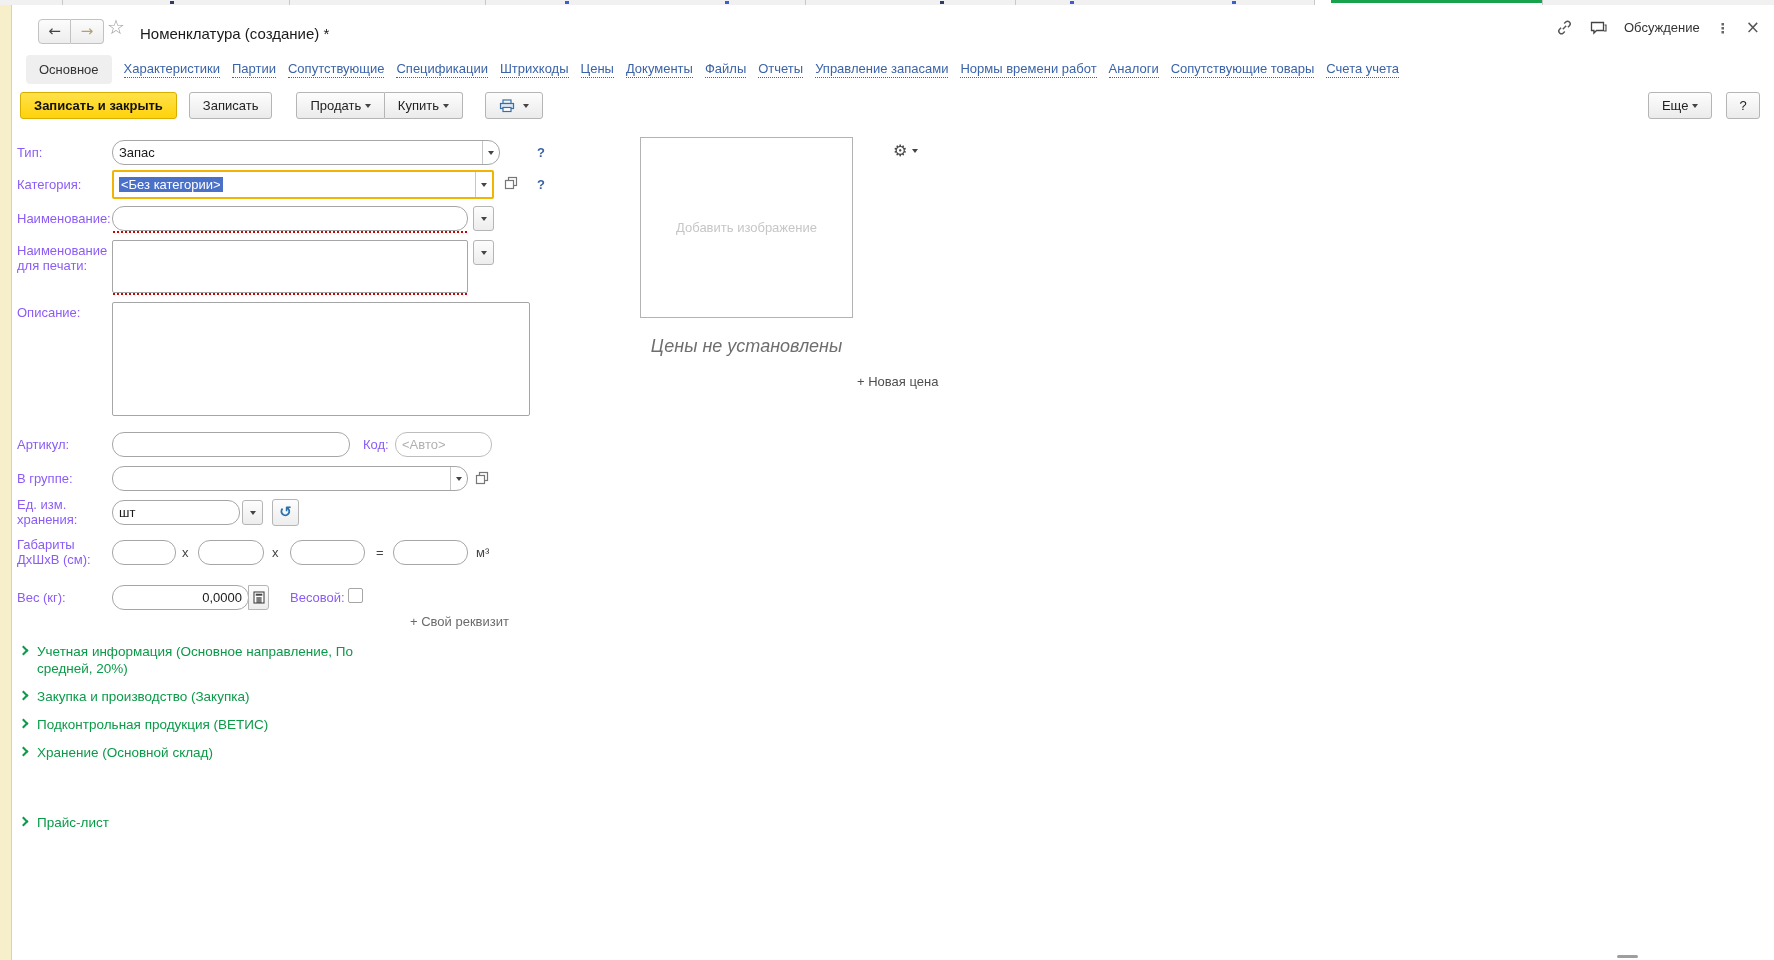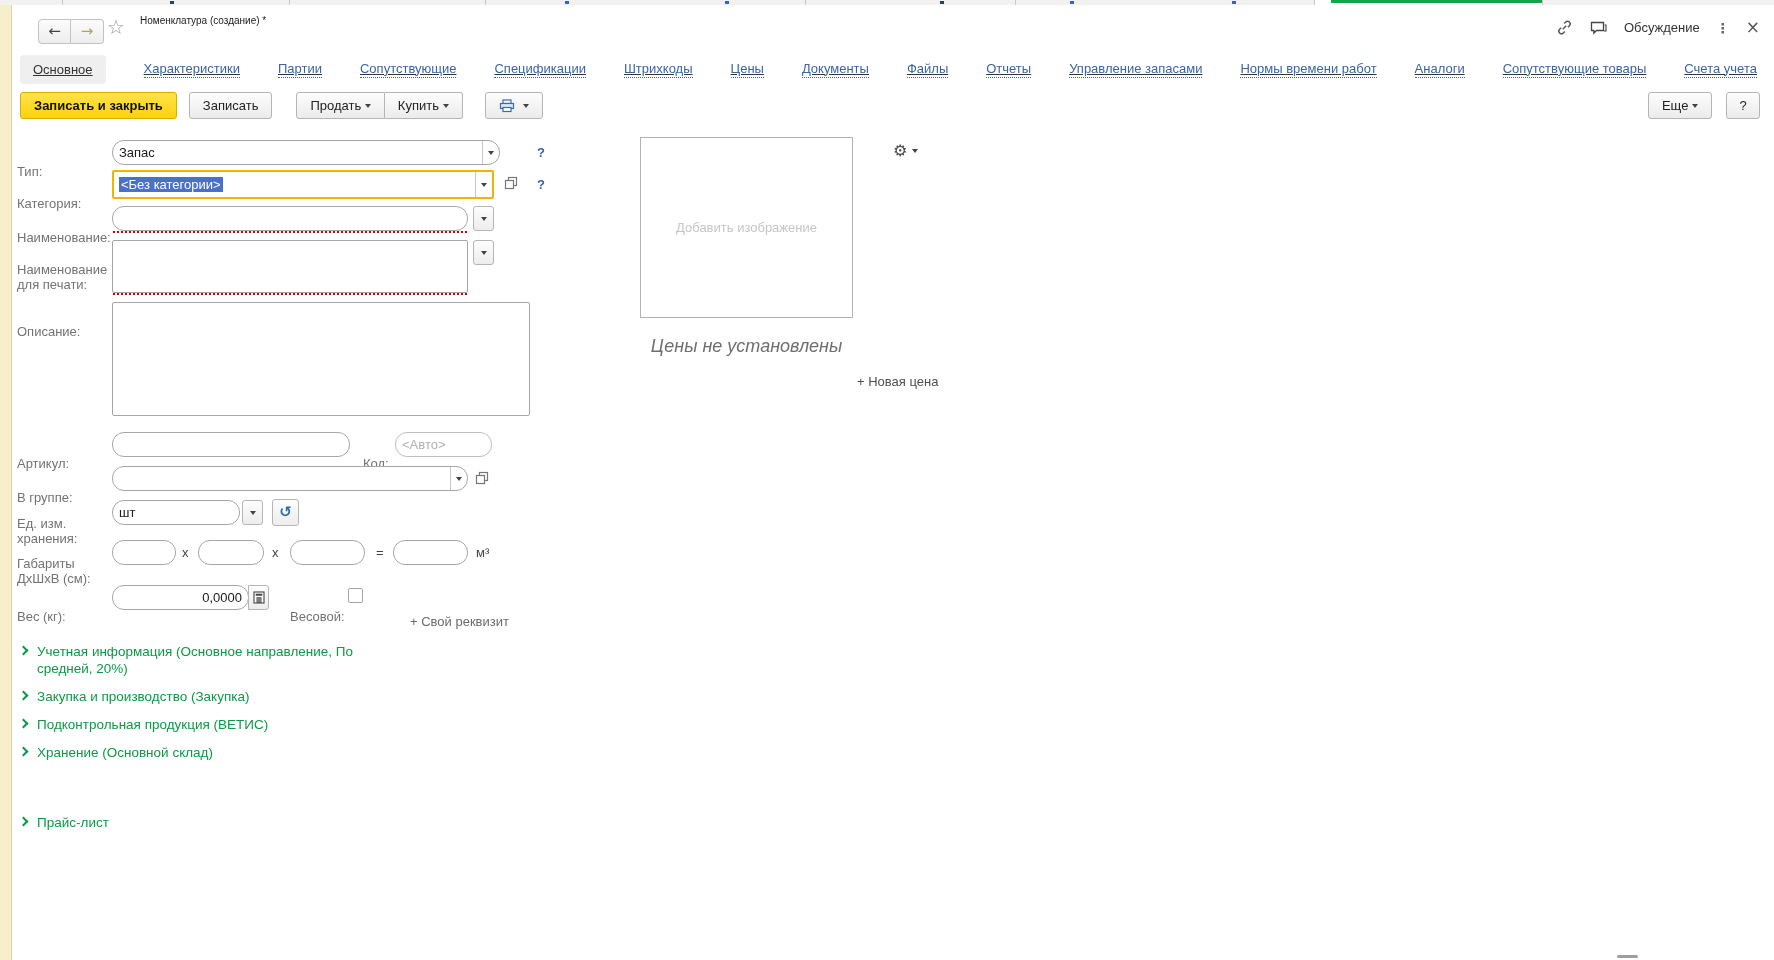--- a/index.html
+++ b/index.html
@@ -17,44 +17,44 @@
   
   .leftstrip { position:absolute; left:0; top:5px; width:12px; height:955px; background:#f6efca; border-right:1px solid #ddd3a4; }
 
   
   .titlebar { position:absolute; left:12px; top:5px; right:0; height:46px; background:#fff; }
   .navgroup { position:absolute; left:26px; top:14px; display:flex; }
   .navbtn { width:33px; height:25px; border:1px solid #c2c2c2; background:linear-gradient(#fcfcfc,#ededed); display:flex; align-items:center; justify-content:center; font-size:15px; }
   .navbtn.back { border-radius:4px 0 0 4px; color:#444; }
   .navbtn.fwd  { border-radius:0 4px 4px 0; border-left:none; color:#b3a26e; }
   .star { position:absolute; left:95px; top:12px; font-size:20px; color:#9a9a9a; font-family:"DejaVu Sans",sans-serif; }
-  .pagetitle { position:absolute; left:128px; top:10px; font-size:10px; color:#1a1a1a;text-align:center; }
+  .pagetitle { position:absolute; left:128px; top:20px; font-size:15px; color:#1a1a1a;text-align:center; }
   .tright { position:absolute; right:14px; top:14px; display:flex; align-items:center; gap:16px; }
   .tright .lbl { color:#333; }
   .uni-icon { font-family:"DejaVu Sans",sans-serif; line-height:1; }
   .kebab { font-size:14px; color:#666; font-weight:bold; }
   .closex { font-size:17px; color:#555; }
 
   
-  .navtabs { position:absolute; left:12px; top:51px; right:0; height:36px; display:flex; align-items:center; gap:38px; padding-left:8px;text-decoration:underline; }
+  .navtabs { position:absolute; left:12px; top:51px; right:0; height:36px; display:flex; align-items:center; gap:12px; padding-left:14px; }
   .tab-active { background:#efefef; border-radius:4px; padding:7px 13px; color:#333; }
   .tab-link { color:#3b63a8; border-bottom:1px dotted #3b63a8; padding-bottom:1px; cursor:pointer; white-space:nowrap; }
 
   
   .actions { position:absolute; left:12px; top:92px; right:0; height:32px;text-align:center; }
   .btn { height:27px; border:1px solid #b5b5b5; border-radius:3px; background:linear-gradient(#fdfdfd,#ebebeb); display:inline-flex; align-items:center; justify-content:center; padding:0 13px; color:#222; }
   .btn.primary { background:linear-gradient(#ffe24a,#ffd20a); border-color:#d8ae00; font-weight:bold; color:#111; }
   .caret { width:0; height:0; border-left:3.5px solid transparent; border-right:3.5px solid transparent; border-top:4px solid #444; display:inline-block; }
   .grp { display:inline-flex; }
   .grp .btn + .btn { border-left:none; border-radius:0 3px 3px 0; }
   .grp .btn:first-child { border-radius:3px 0 0 3px; }
   .aright { position:absolute; right:14px; top:0; display:flex; gap:14px; }
 
   
-  .flabel { position:absolute; color:#737373; line-height:15px; width:92px;margin-top:19px; }
+  .flabel { position:absolute; color:#8b5cf6; line-height:15px; width:92px; }
   .field { position:absolute; height:25px; background:#fff; border:1px solid #a6a6a6; border-radius:12px; display:flex; align-items:center; padding:0 6px; color:#1a1a1a; }
   .combo-arrow { position:absolute; right:0; top:0; bottom:0; width:17px; border-left:1px solid #c6c6c6; display:flex; align-items:center; justify-content:center; }
   .mini-btn { position:absolute; height:25px; width:21px; border:1px solid #b5b5b5; border-radius:3px; background:linear-gradient(#fdfdfd,#ededed); display:flex; align-items:center; justify-content:center; }
   .req-line { position:absolute; left:0; right:0; bottom:-3px; border-bottom:2px dotted #cf0000; }
   .help { position:absolute; color:#3a62a9; font-weight:bold; width:14px; text-align:center; }
   .tarea { position:absolute; background:#fff; border:1px solid #a6a6a6; border-radius:2px; }
   .cat-wrap { position:absolute; height:29px; border:2px solid #f0b500; border-radius:2px; background:#fff; display:flex; align-items:center; padding:0 5px; }
   .cat-sel { background:#4a70c8; color:#fff; padding:0 2px; }
   .cat-arrow { position:absolute; right:0; top:0; bottom:0; width:17px; border-left:1px solid #c6c6c6; display:flex; align-items:center; justify-content:center; }
   .ph { color:#b0b0b0; }

